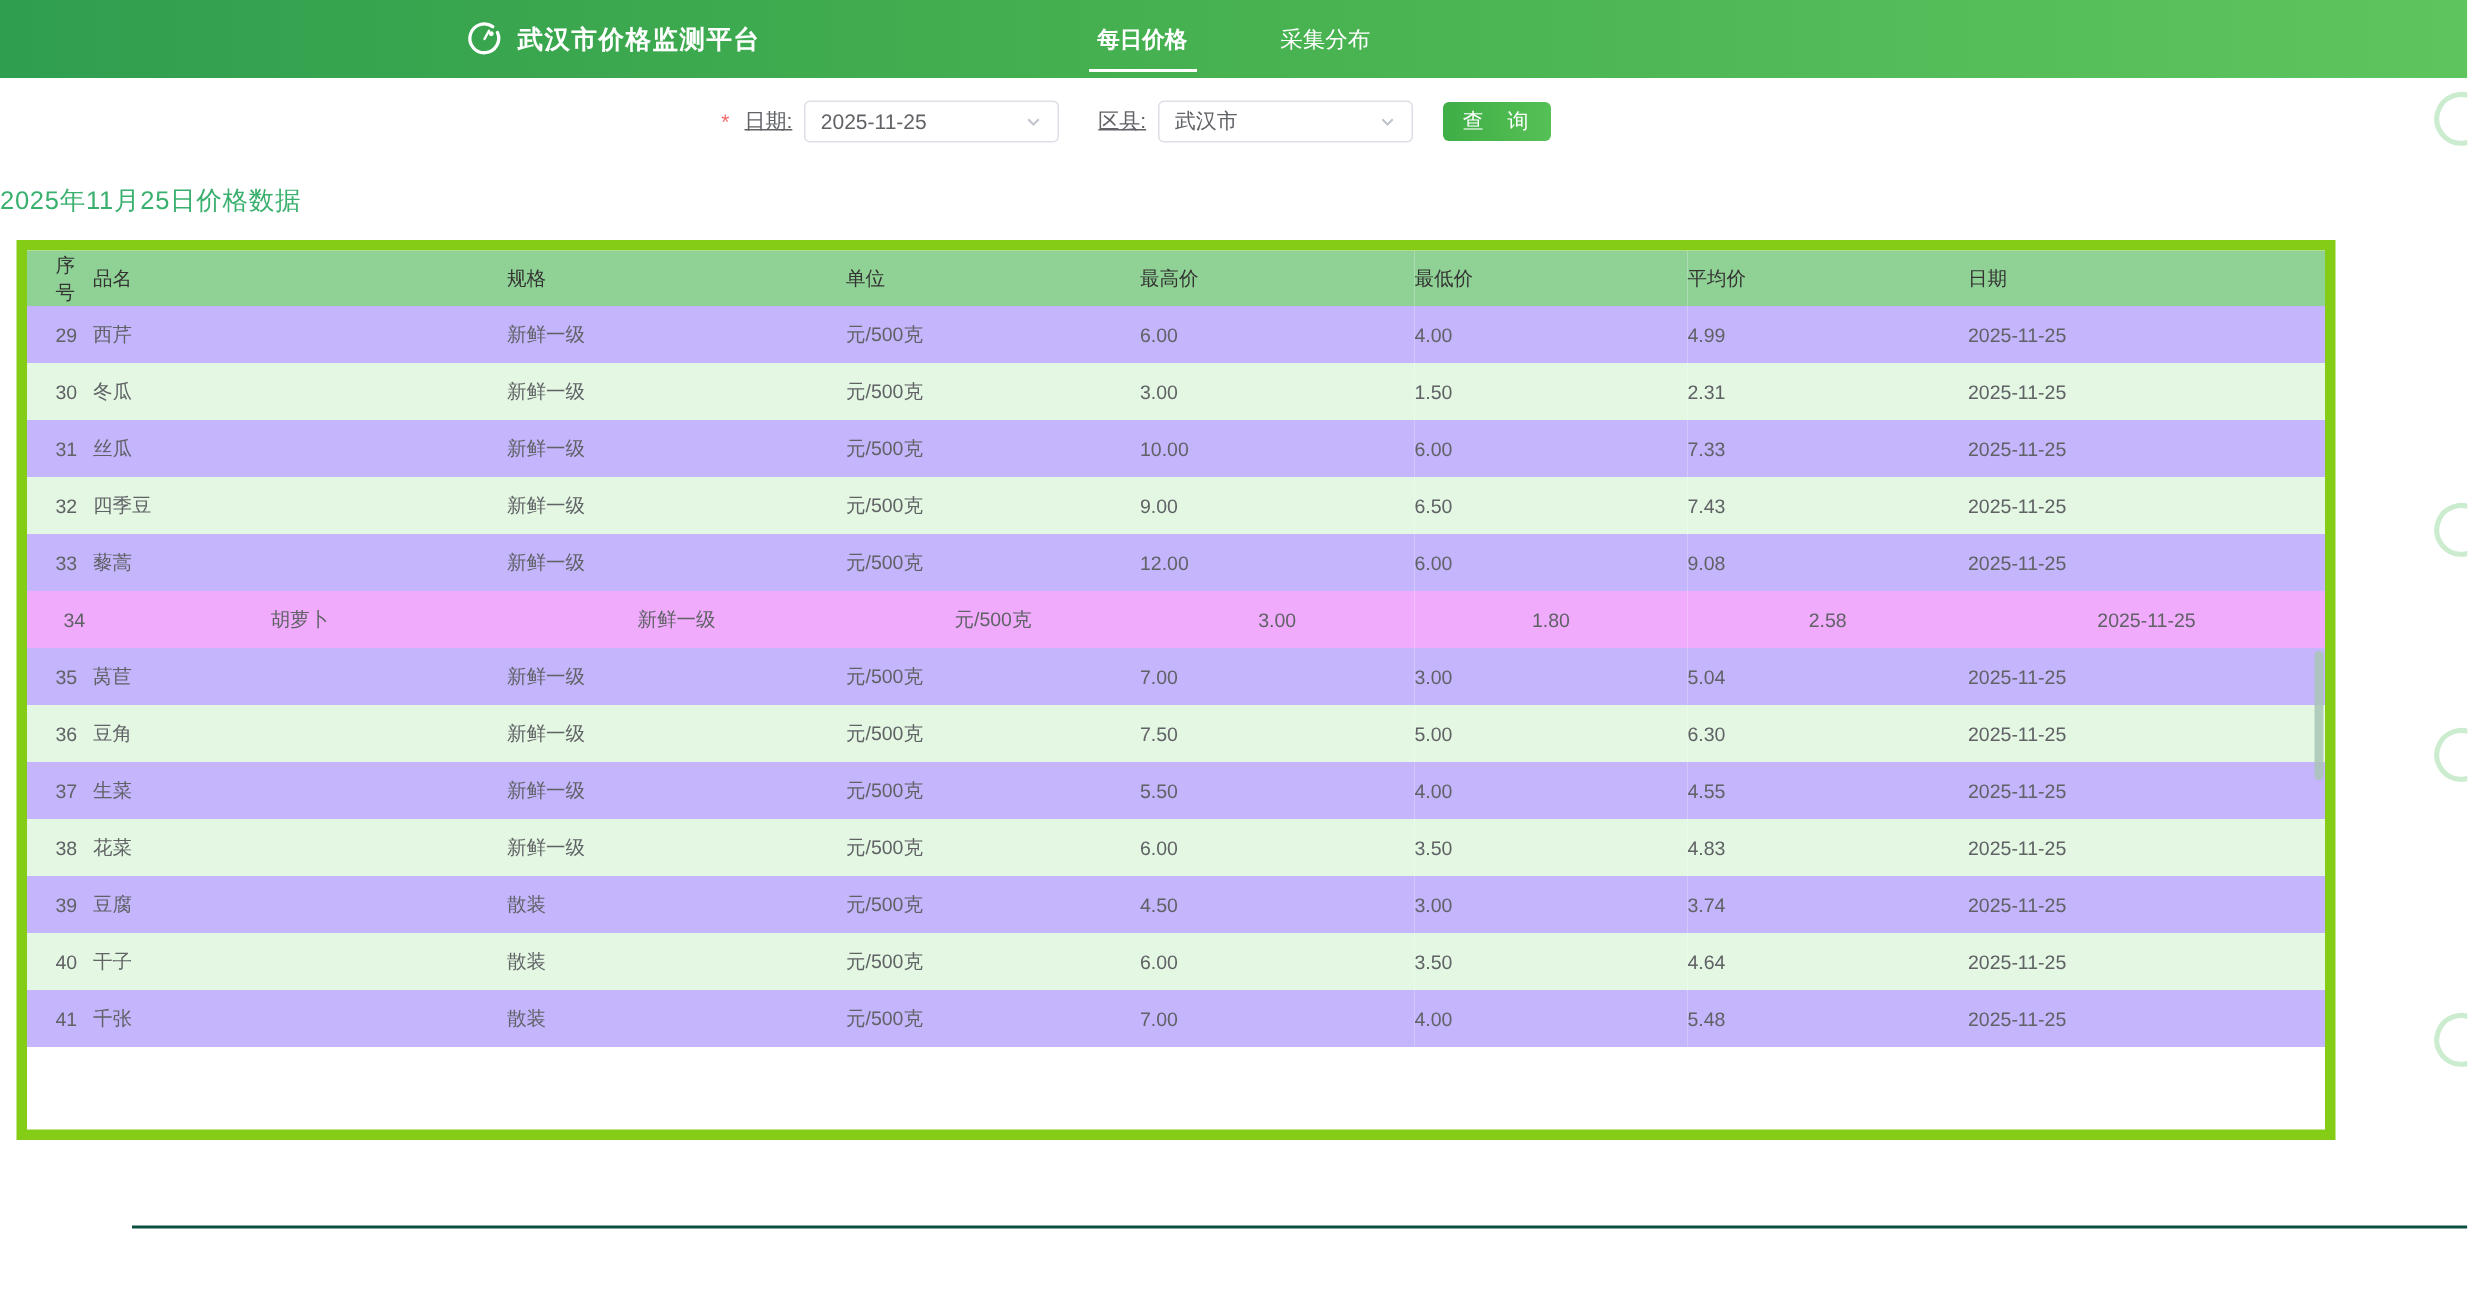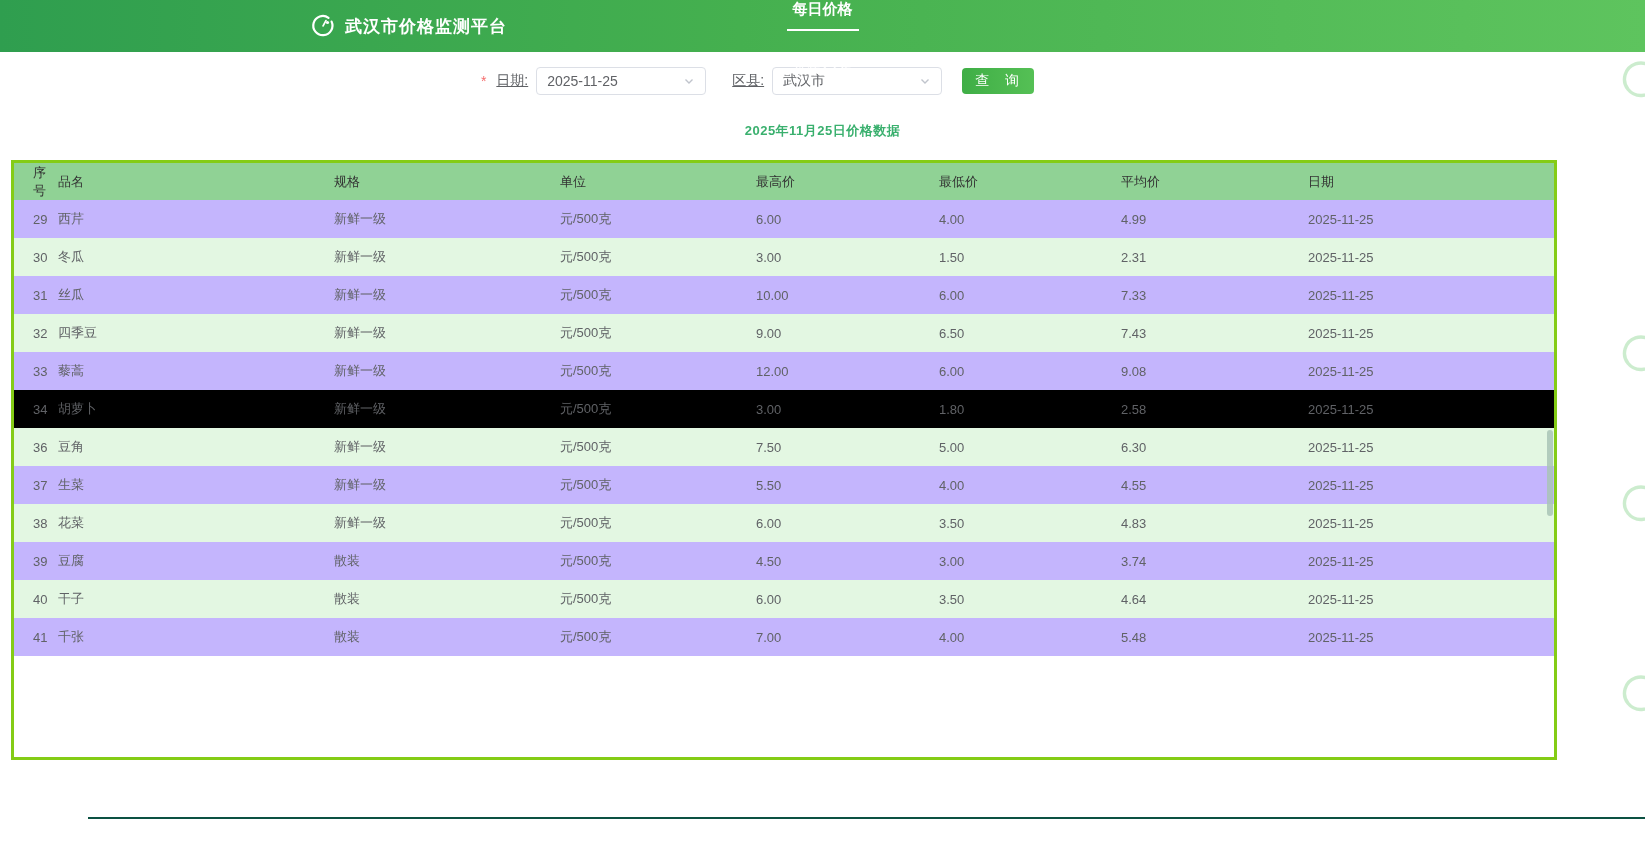--- a/index.html
+++ b/index.html
@@ -8,21 +8,21 @@
   .page { position: relative; width: 1645px; height: 859px; overflow: hidden; background: #fff; }
 
   
   .app-header { position: relative; height: 52px;
     background: linear-gradient(90deg, #2f9e4f 0%, #45b04f 45%, #5ec45e 100%);
     display: flex; align-items: center; }
   .brand { position: absolute; left: 310px; top: 0; height: 52px; display: flex; align-items: center; gap: 9px; }
   .brand svg { display: block; }
   .brand-title { color: #ffffff; font-size: 17px; font-weight: bold; letter-spacing: 1px; }
   .main-nav { position: absolute; left: 50%; transform: translateX(-50%); top: 0; height: 52px;
-    display: flex; align-items: center; gap: 41px; flex-direction: column; }
+    display: flex; align-items: center; gap: 58px; }
   .nav-item { position: relative; color: #ffffff; font-size: 15px; cursor: pointer; padding: 0 2px; }
   .nav-item.active { font-weight: bold; }
   .nav-item.active::after { content: ""; position: absolute; left: -4px; right: -4px; bottom: -12px;
     height: 2px; background: #ffffff; }
 
   
   .filter-bar { display: flex; align-items: center; justify-content: center; margin-top: 15px;
     height: 28px; gap: 8px; padding-right: 130px; }
   .req-mark { color: #f56c6c; font-size: 14px; margin-right: 2px; }
   .filter-label { color: #606266; font-size: 14px; text-decoration: underline; }
@@ -31,33 +31,33 @@
     padding: 0 10px; cursor: pointer; }
   .select-value { color: #606266; font-size: 14px; }
   .select-box svg { display: block; }
   .gap { width: 10px; }
   .query-btn { margin-left: 12px; width: 72px; height: 26px; border: none; border-radius: 4px;
     background: linear-gradient(90deg, #3fae46, #55c055); color: #fff; font-size: 14px;
     letter-spacing: 6px; padding-left: 4px; cursor: pointer;
     font-family: "Liberation Sans", "DejaVu Sans", sans-serif; }
 
   
-  .data-title { margin-top: 27px; text-align: center; color: #3ab06e; font-size: 13px;
-    font-weight: bold; letter-spacing: 0.5px; }
+  .data-title { margin-top: 27px; color: #3ab06e; font-size: 17px;
+    font-weight: normal; letter-spacing: 0.5px; }
 
   
   .table-wrap { position: absolute; left: 11px; right: 88px; top: 160px; height: 600px;
-    border: 3px solid #84cc16; background: #fff; overflow: hidden; }
+    border: 7px solid #84cc16; background: #fff; overflow: hidden; }
   table { width: 100%; border-collapse: collapse; table-layout: fixed; }
   thead tr { background: #90d295; height: 37px; }
   th { text-align: left; font-weight: normal; color: #333333; font-size: 13px; padding-left: 0; }
   th:first-child, td:first-child { padding-left: 19px; }
   tbody tr { height: 38px; background: #c4b5fd; }
   tbody tr.alt { background: #e3f7e2; }
-  tbody tr.hl { background: #000000; }
+  tbody tr.hl { background: #f0abfc; text-align: center; }
   td { color: #606266; font-size: 13px; }
 
   .scroll-thumb { position: absolute; right: 1px; top: 267px; width: 6px; height: 86px;
     background: #a9c4b6; border-radius: 3px; opacity: 0.85; }
 
   
   .watermark { position: absolute; right: -18px; opacity: 0.45; pointer-events: none; }
   .wm1 { top: 58px; } .wm2 { top: 332px; } .wm3 { top: 482px; } .wm4 { top: 672px; }
 
   
@@ -187,20 +187,30 @@
             <td>2025-11-25</td>
           </tr>
           <tr class="alt hl">
             <td>34</td>
             <td>胡萝卜</td>
             <td>新鲜一级</td>
             <td>元/500克</td>
             <td>3.00</td>
             <td>1.80</td>
             <td>2.58</td>
+            <td>2025-11-25</td>
+          </tr>
+          <tr>
+            <td>35</td>
+            <td>莴苣</td>
+            <td>新鲜一级</td>
+            <td>元/500克</td>
+            <td>7.00</td>
+            <td>3.00</td>
+            <td>5.04</td>
             <td>2025-11-25</td>
           </tr>
           <tr class="alt">
             <td>36</td>
             <td>豆角</td>
             <td>新鲜一级</td>
             <td>元/500克</td>
             <td>7.50</td>
             <td>5.00</td>
             <td>6.30</td>

